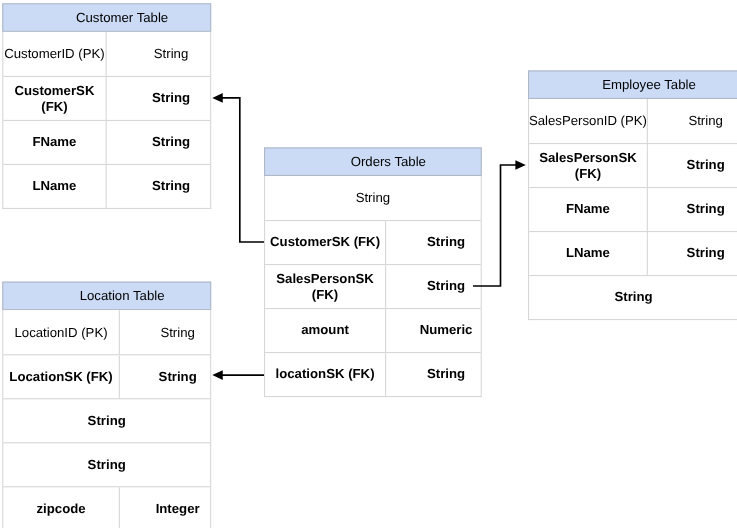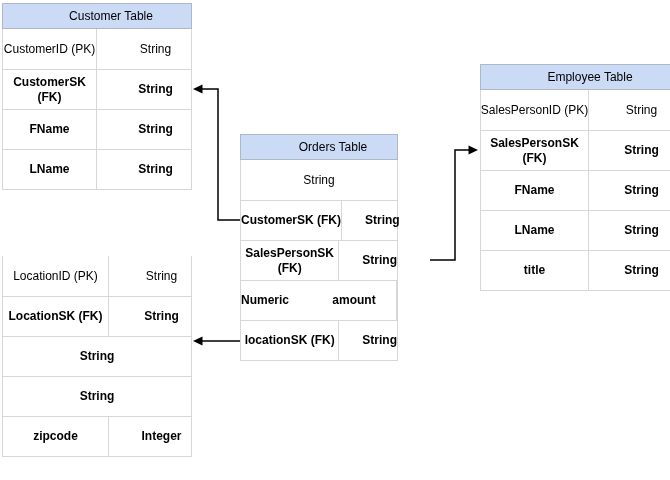--- a/index.html
+++ b/index.html
@@ -83,38 +83,38 @@
         <div class="cell field">FName</div>
         <div class="cell type">String</div>
       </div>
       <div class="row">
         <div class="cell field">LName</div>
         <div class="cell type">String</div>
       </div>
     </div>
   </div>
 
-  <div class="tbl t-orders" style="left:240px; top:134px; width:158px;">
+  <div class="tbl t-orders" style="left:240px; top:134px; width:198px;">
     <div class="tbl-header">Orders Table</div>
     <div class="tbl-body">
       <div class="row">
         <div class="cell type">String</div>
       </div>
       <div class="row">
         <div class="cell field">CustomerSK (FK)</div>
         <div class="cell type">String</div>
       </div>
       <div class="row">
         <div class="cell field">SalesPersonSK
 (FK)</div>
         <div class="cell type">String</div>
       </div>
       <div class="row">
+        <div class="cell field">amount</div>
         <div class="cell type">Numeric</div>
-        <div class="cell field">amount</div>
       </div>
       <div class="row">
         <div class="cell field">locationSK (FK)</div>
         <div class="cell type">String</div>
       </div>
     </div>
   </div>
 
   <div class="tbl t-employee" style="left:480px; top:64px; width:192px;">
     <div class="tbl-header">Employee Table</div>
@@ -130,27 +130,27 @@
       </div>
       <div class="row">
         <div class="cell field">FName</div>
         <div class="cell type">String</div>
       </div>
       <div class="row">
         <div class="cell field">LName</div>
         <div class="cell type">String</div>
       </div>
       <div class="row">
-        <div class="cell field">title</div>
         <div class="cell type">String</div>
       </div>
     </div>
   </div>
 
   <div class="tbl t-location" style="left:2px; top:256px; width:190px;">
+    <div class="tbl-header">Location Table</div>
     <div class="tbl-body">
       <div class="row">
         <div class="cell field">LocationID (PK)</div>
         <div class="cell type">String</div>
       </div>
       <div class="row">
         <div class="cell field">LocationSK (FK)</div>
         <div class="cell type">String</div>
       </div>
       <div class="row">

